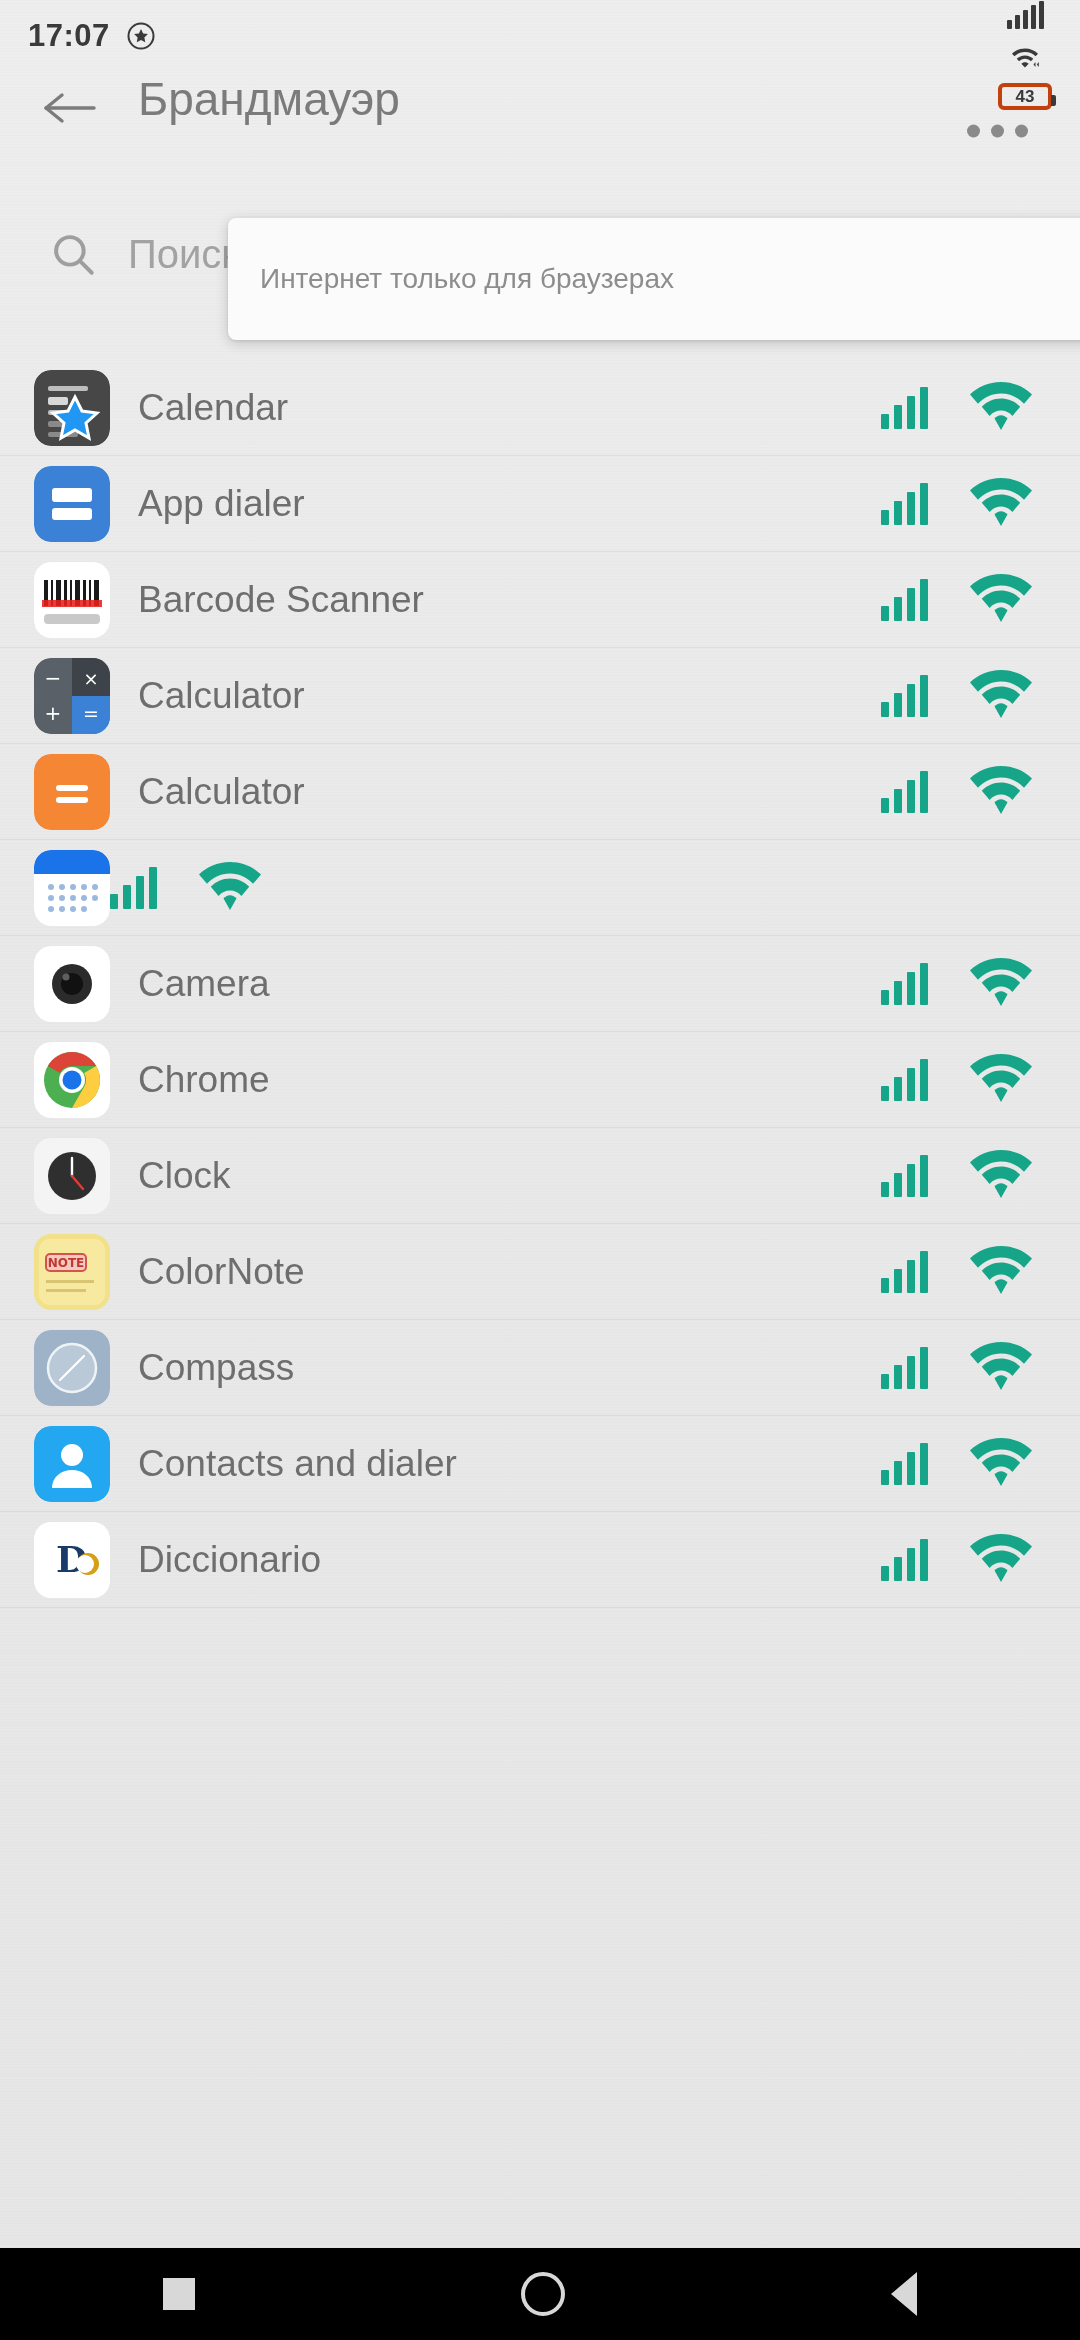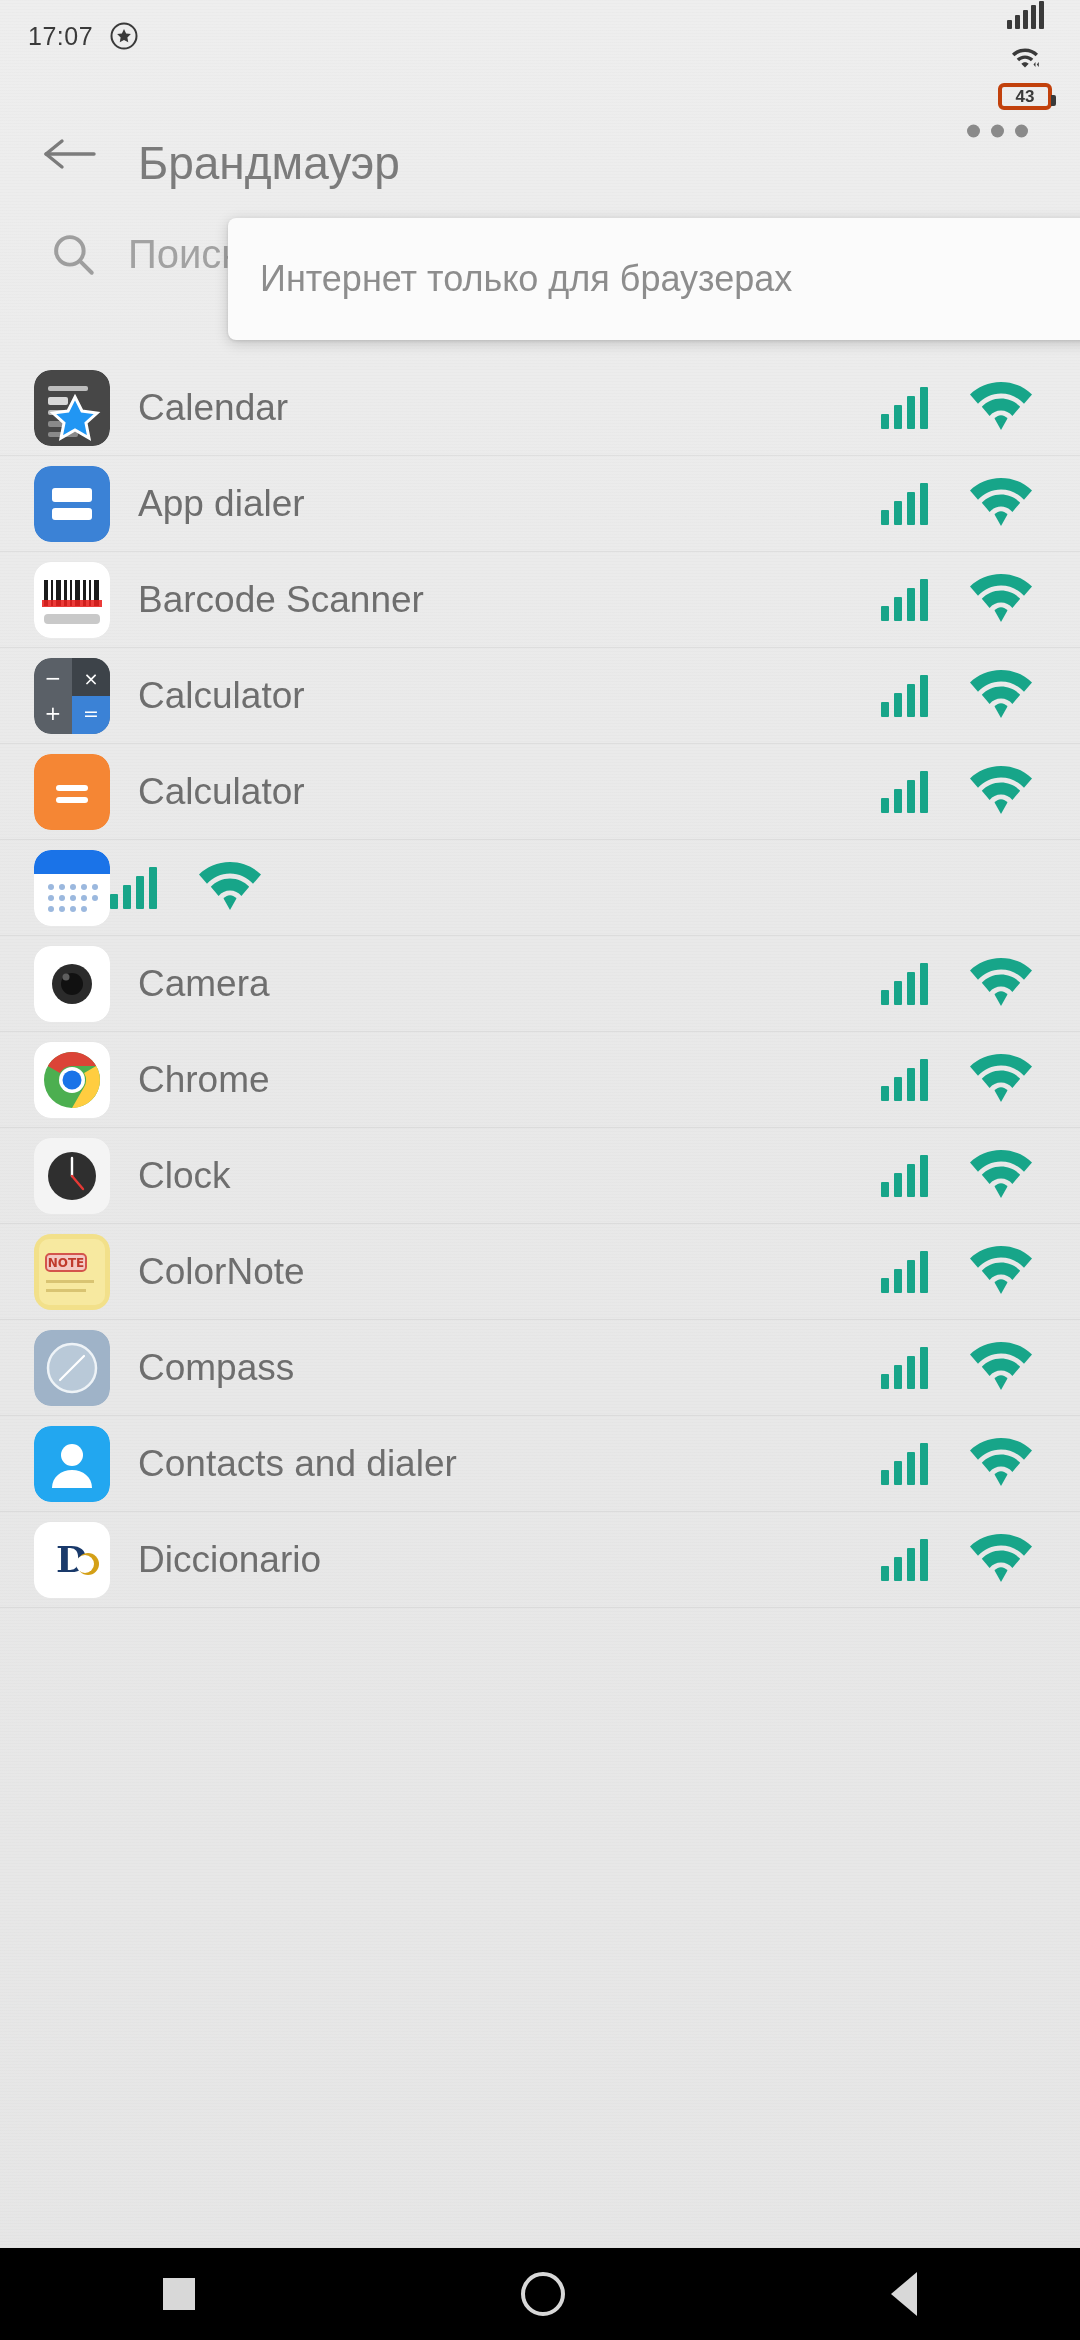--- a/index.html
+++ b/index.html
@@ -14,21 +14,21 @@
       linear-gradient(180deg,#eeeeee 0%,#e9e9e9 40%,#e6e6e6 100%);
     position:relative;
   }
 
   
   .statusbar{
     height:72px; display:flex; align-items:center;
     padding:0 28px; justify-content:space-between;
   }
   .sb-left{ display:flex; align-items:center; gap:16px; }
-  .sb-time{ font-size:25px; font-weight:normal; color:#3a3a3a; letter-spacing:0.5px; }
+  .sb-time{ font-size:31px; font-weight:bold; color:#3a3a3a; letter-spacing:0.5px; }
   .sb-star{ width:30px; height:30px; }
   .sb-right{ display:flex; align-items:center; gap:13px;flex-direction:column; }
   .vpn-badge{
     border:3px solid #3a3a3a; border-radius:4px;
     font-size:17px; font-weight:bold; color:#3a3a3a;
     padding:1px 4px 2px; line-height:1;
   }
   .bars{ display:flex; align-items:flex-end; gap:3px; height:28px; }
   .bars i{ display:block; width:5px; background:#3a3a3a; border-radius:1px; }
   .bars i:nth-child(1){ height:9px; }
@@ -41,21 +41,21 @@
     position:relative; display:flex; align-items:center; justify-content:center;
   }
   .batt::after{
     content:""; position:absolute; right:-8px; top:8px;
     width:5px; height:11px; background:#3a3a3a; border-radius:0 2px 2px 0;
   }
   .batt span{ font-size:17px; font-weight:bold; color:#3a3a3a; line-height:1; }
 
   
   .appbar{
-    height:118px; display:flex; align-items:flex-end; padding:0 34px;
+    height:118px; display:flex; align-items:flex-start; padding:0 34px;
     position:relative;
   }
   .back-btn{ width:72px; height:72px; display:flex; align-items:center; justify-content:center; }
   .title{
     font-size:46px; color:#7b7b7b; margin-left:32px; font-weight:400;
     white-space:nowrap;
   }
   .overflow{
     position:absolute; right:38px; top:50%; transform:translateY(-50%);
     display:flex; gap:11px; align-items:center; padding:14px;
@@ -73,21 +73,21 @@
 
   
   .toast{
     position:absolute; left:228px; top:218px; width:900px; height:122px;
     background:#fbfbfb; border-radius:8px;
     box-shadow:0 3px 14px rgba(0,0,0,0.18), 0 1px 3px rgba(0,0,0,0.10);
     display:flex; align-items:center; padding:0 32px;
     z-index:50;
   }
   .toast-text{
-    font-size:36px; color:#8d8d8d; white-space:nowrap;
+    font-size:28px; color:#8d8d8d; white-space:nowrap;
   }
 
   
   .list{
     position:absolute; top:360px; left:0; right:0; bottom:92px; overflow:hidden;
   }
   .row{
     height:96px; display:flex; align-items:center;
     padding:0 30px 0 34px; position:relative;
   }

